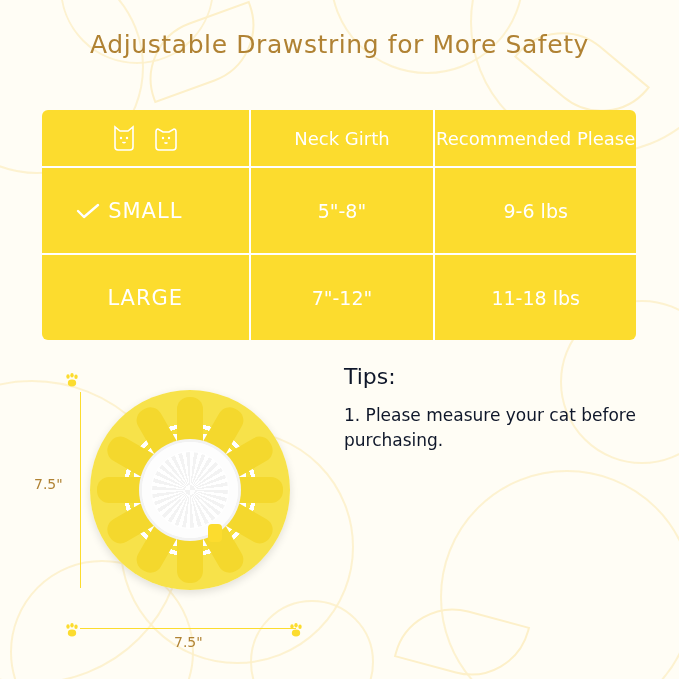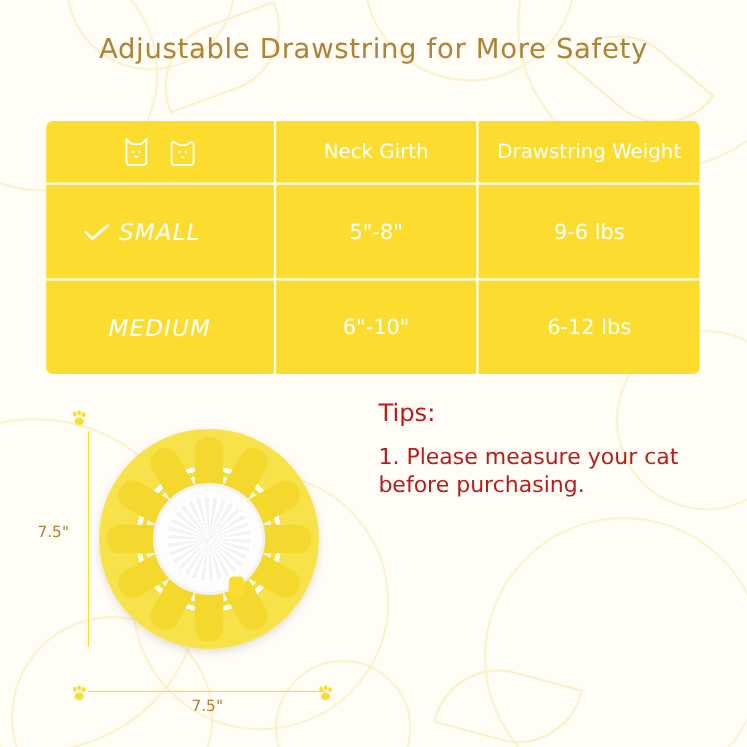--- a/index.html
+++ b/index.html
@@ -104,21 +104,20 @@
   .col-size { width: 35%; }
   .col-neck { width: 31%; }
   .col-weight { width: 34%; }
   .size-cell {
     position: relative;
   }
   .size-cell .label {
     display: inline-block;
     font-size: 21px;
     letter-spacing: 1px;
-    font-style: italic;
   }
   .check {
     position: absolute;
     left: 34px;
     top: 50%;
     transform: translateY(-50%);
     width: 24px;
     height: 16px;
   }
   .check svg { display: block; }
@@ -232,30 +231,30 @@
   .paw.p2 { left: 30px; top: 262px; }
   .paw.p3 { left: 254px; top: 262px; }
   .paw svg { display: block; }
 
   
   .tips {
     position: absolute;
     left: 344px;
     top: 364px;
     width: 320px;
-    color: #b91c1c;
+    color: #0f172a;
   }
   .tips h3 {
     margin: 0 0 14px 0;
     font-size: 22px;
     font-weight: 400;
   }
   .tips p {
     margin: 0 0 14px 0;
-    font-size: 20px;
+    font-size: 17px;
     line-height: 25px;
     font-weight: 400;
   }
 </style>
 </head>
 <body>
 
 <div id="page">
 
   <div class="bg-deco d1"></div>
@@ -292,42 +291,42 @@
                 <svg width="28" height="30" viewBox="0 0 28 30" fill="none" stroke="#ffffff" stroke-width="1.6">
                   <path d="M6 6 Q4 6 4 9 L4 24 Q4 27 7 27 L21 27 Q24 27 24 24 L24 9 Q24 6 22 6 L17 9 L11 9 Z"></path>
                   <circle cx="11" cy="15" r="1.2" fill="#ffffff" stroke="none"></circle>
                   <circle cx="17" cy="15" r="1.2" fill="#ffffff" stroke="none"></circle>
                   <path d="M12.5 19.5 Q14 21 15.5 19.5"></path>
                 </svg>
               </span>
             </span>
           </th>
           <th class="col-neck col-div">Neck Girth</th>
-          <th class="col-weight">Drawstring Weight</th>
+          <th class="col-weight">Recommended Please</th>
         </tr>
       </thead>
       <tbody>
         <tr>
           <td class="col-size col-div size-cell">
             <span class="check">
               <svg width="24" height="16" viewBox="0 0 24 16" fill="none" stroke="#ffffff" stroke-width="2.4" stroke-linecap="round" stroke-linejoin="round">
                 <path d="M2 8 L8 14 L22 2"></path>
               </svg>
             </span>
             <span class="label">SMALL</span>
           </td>
           <td class="col-neck col-div">5"-8"</td>
           <td class="col-weight">9-6 lbs</td>
         </tr>
         <tr>
           <td class="col-size col-div size-cell">
-            <span class="label">MEDIUM</span>
+            <span class="label">LARGE</span>
           </td>
-          <td class="col-neck col-div">6"-10"</td>
-          <td class="col-weight">6-12 lbs</td>
+          <td class="col-neck col-div">7"-12"</td>
+          <td class="col-weight">11-18 lbs</td>
         </tr>
       </tbody>
     </table>
   </div>
 
   <div class="product-area">
     <div class="v-arrow"></div>
     <div class="h-arrow"></div>
     <div class="v-label">7.5"</div>
     <div class="h-label">7.5"</div>

